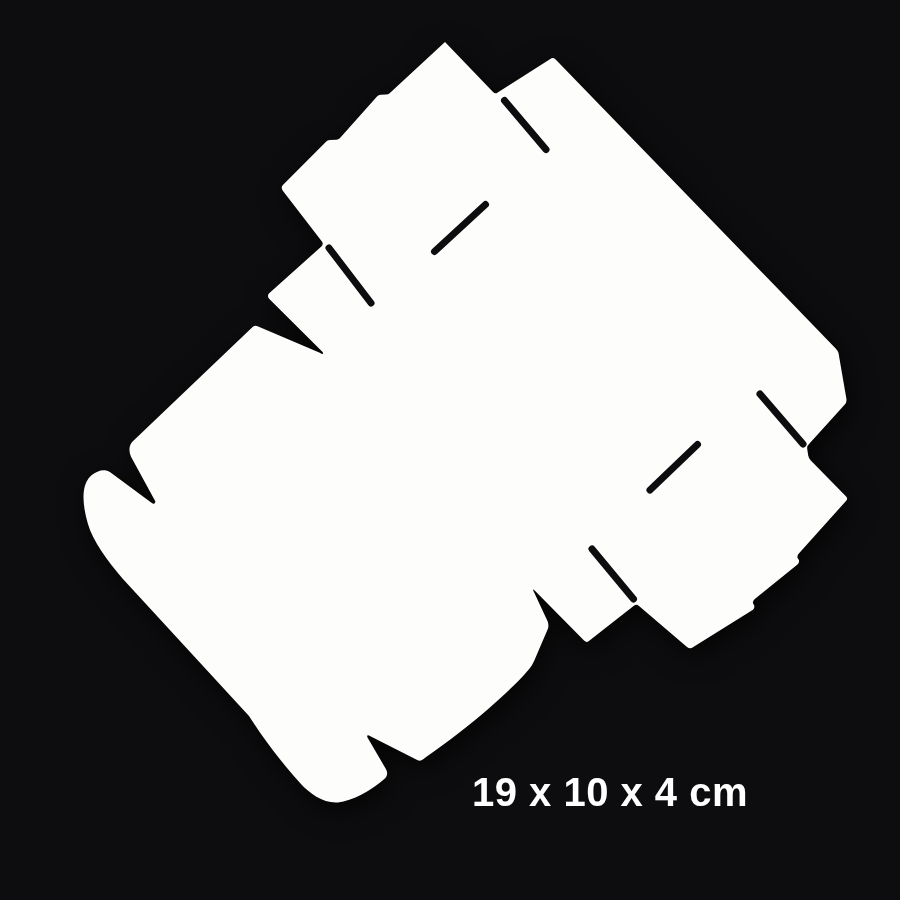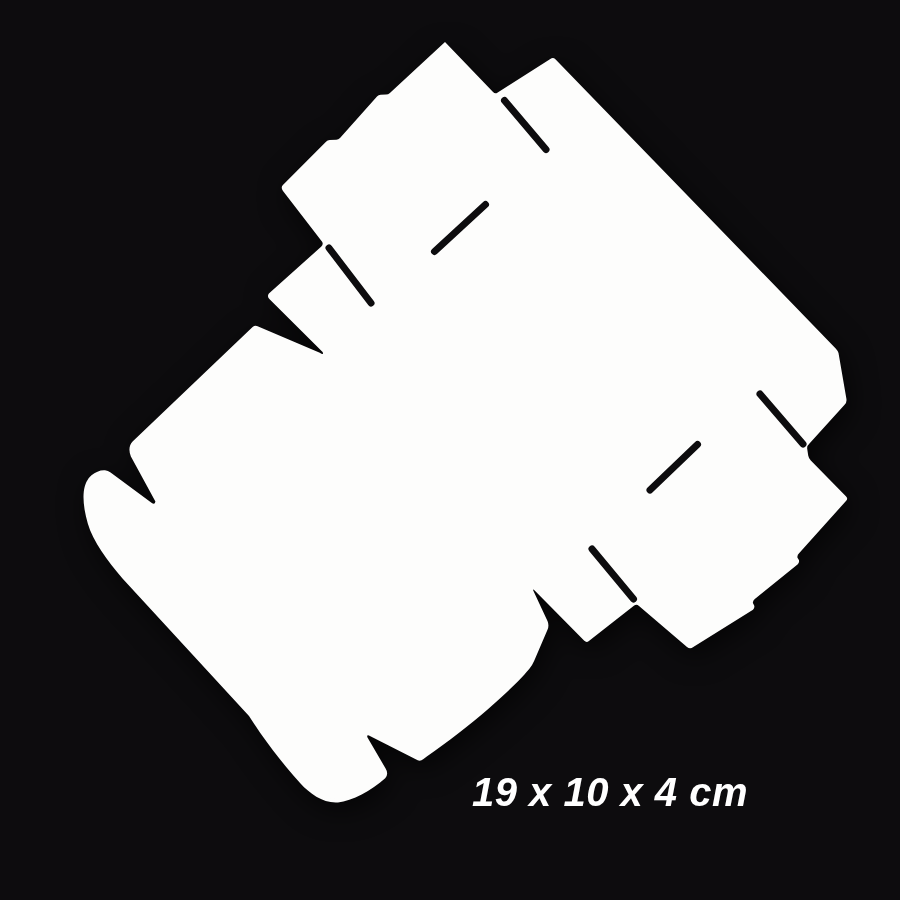--- a/index.html
+++ b/index.html
@@ -33,21 +33,21 @@
     font-weight: 700;
     letter-spacing: 0.5px;
     line-height: 1.0;
     white-space: nowrap;
     user-select: none;
   }
 </style>
 </head>
 <body>
 
-<div class="stage" style="background: #ef4444; font-style: italic;">
+<div class="stage" style="background: #ef4444;">
 
   <svg class="photo-canvas" width="900" height="900" viewBox="0 0 900 900" xmlns="http://www.w3.org/2000/svg">
     <defs>
       <radialGradient id="boxShade" cx="44%" cy="42%" r="75%">
         <stop offset="0%" id="grad-stop-center" stop-color="#fdfdfc"></stop>
         <stop offset="78%" id="grad-stop-mid" stop-color="#fdfdfc"></stop>
         <stop offset="100%" id="grad-stop-edge" stop-color="#f2f1ef"></stop>
       </radialGradient>
     </defs>
 

